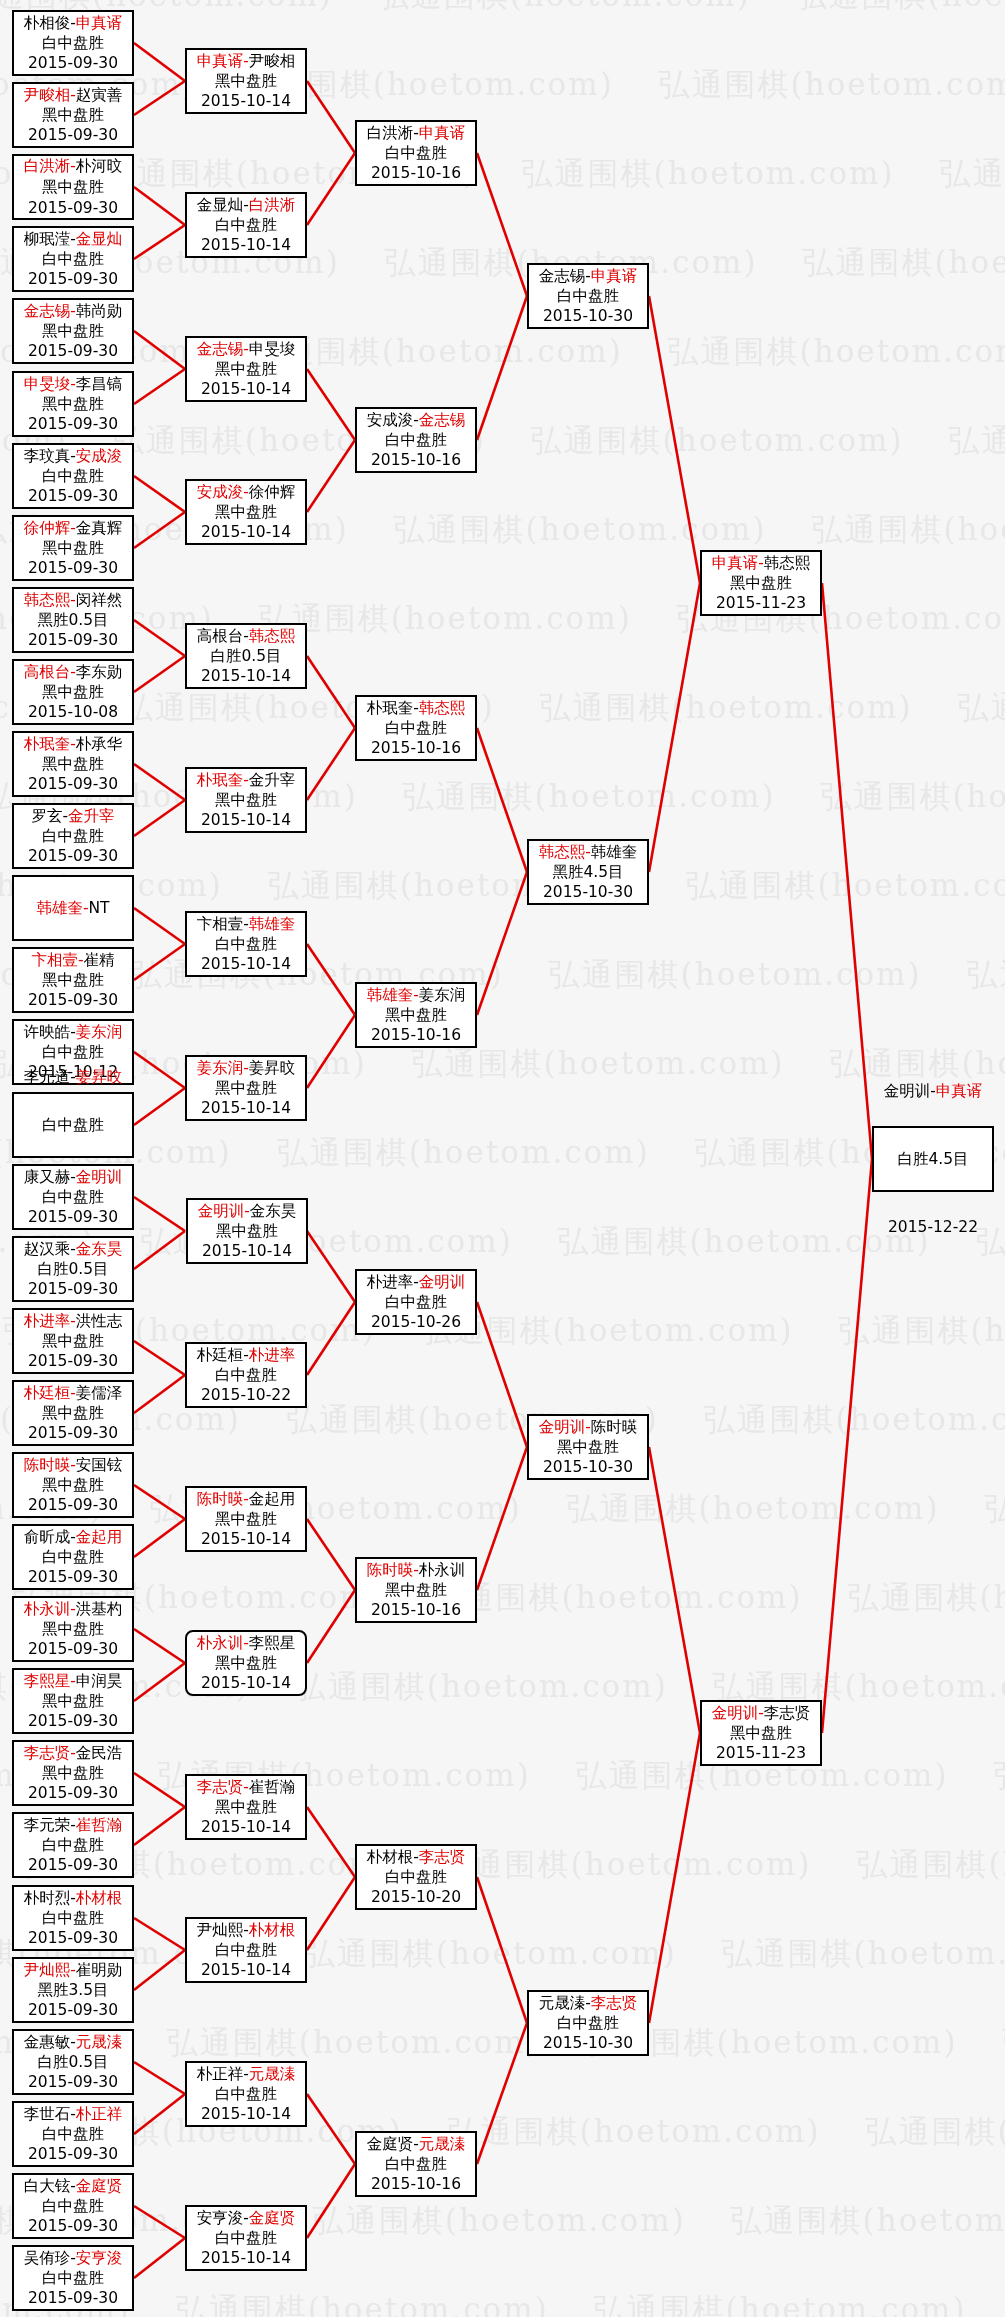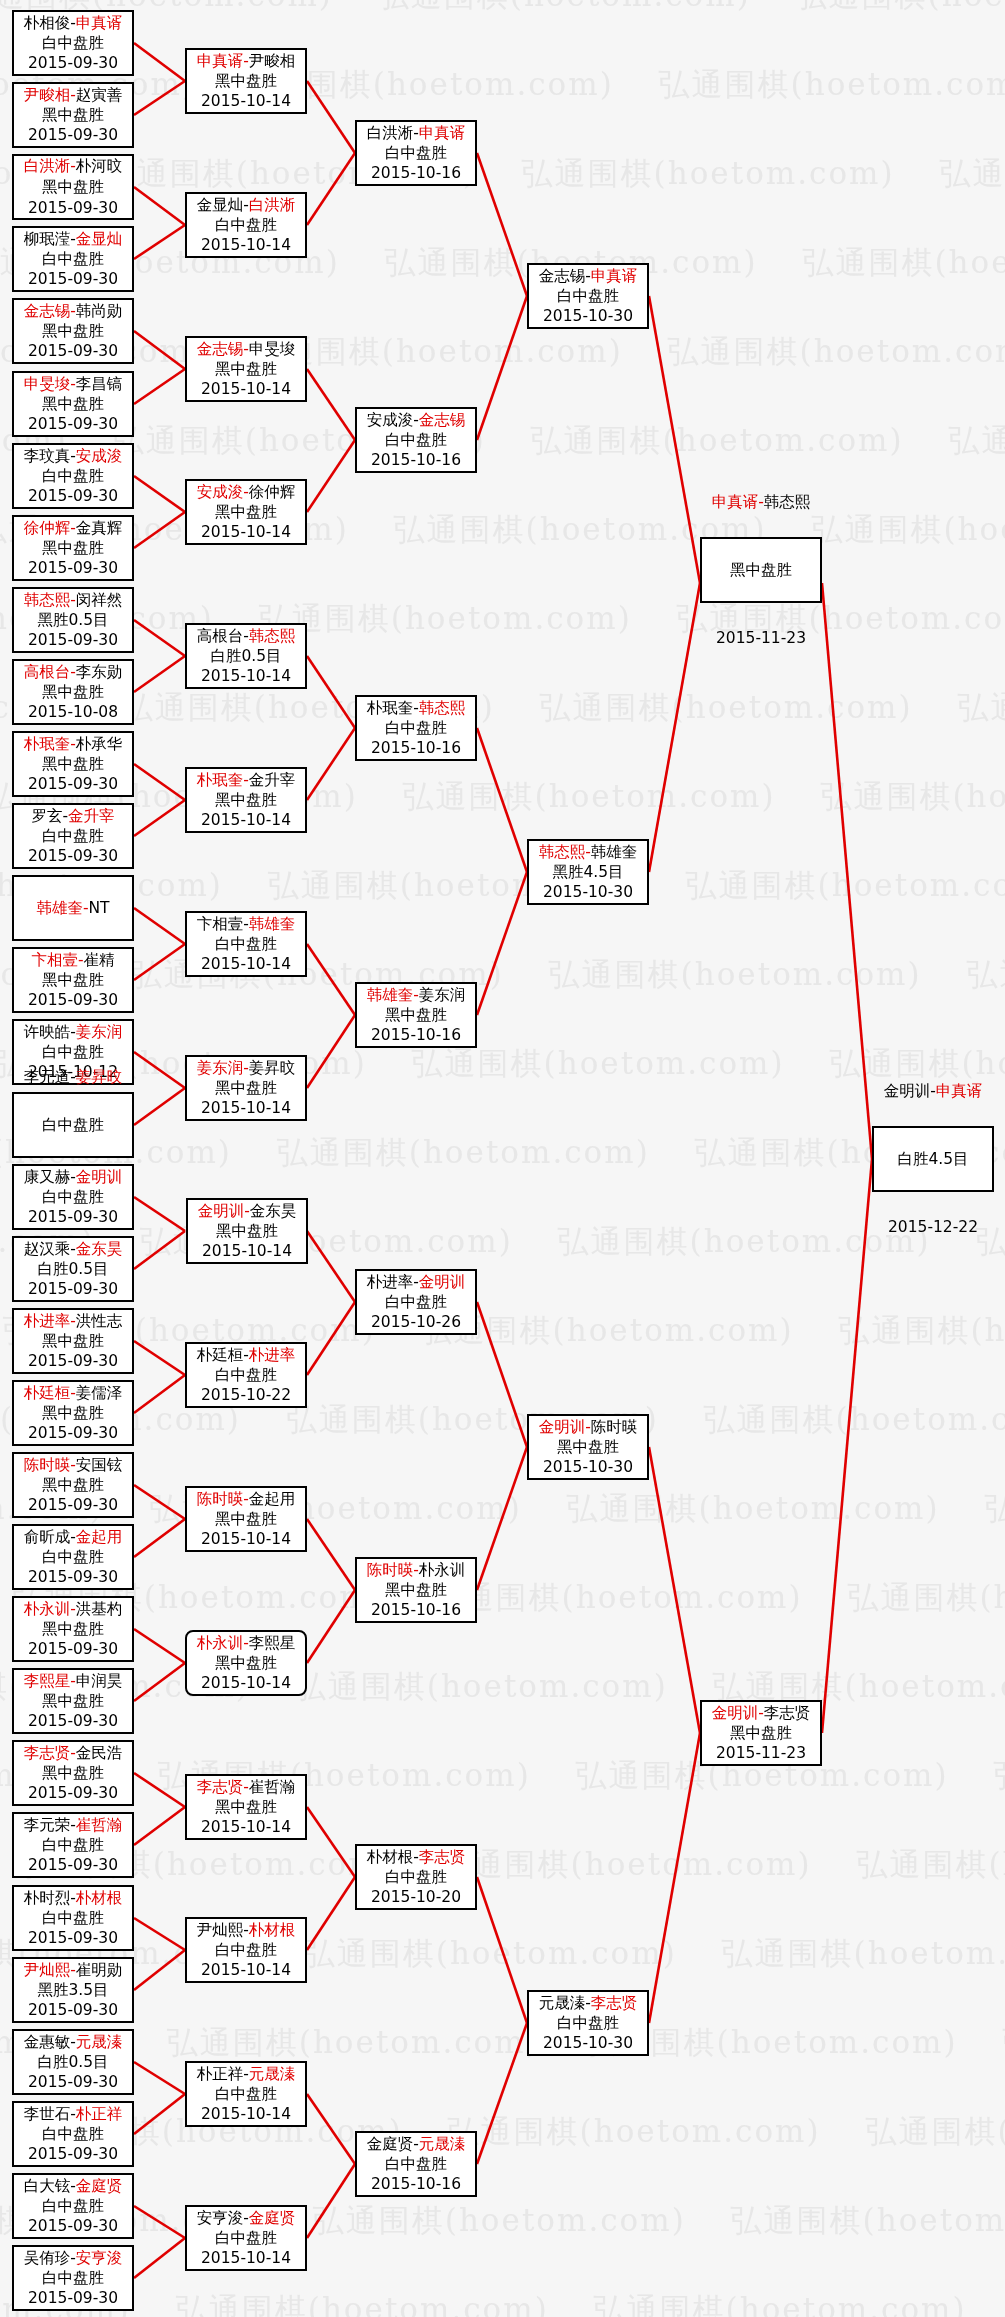--- a/index.html
+++ b/index.html
@@ -420,21 +420,21 @@
     <div class="match-box" style="left: 527px; top: 1414px;">
     <div class="row"><span class="w">金明训</span><span class="w">-</span><span>陈时暎</span></div>
     <div class="row">黑中盘胜</div>
     <div class="row">2015-10-30</div>
   </div>
     <div class="match-box" style="left: 527px; top: 1990px;">
     <div class="row"><span>元晟溱</span><span>-</span><span class="w">李志贤</span></div>
     <div class="row">白中盘胜</div>
     <div class="row">2015-10-30</div>
   </div>
-    <div class="match-box" style="left: 700px; top: 537px; gap: 48px;">
+    <div class="match-box" style="left: 700px; top: 550px;">
     <div class="row"><span class="w">申真谞</span><span class="w">-</span><span>韩态熙</span></div>
     <div class="row">黑中盘胜</div>
     <div class="row">2015-11-23</div>
   </div>
     <div class="match-box" style="left: 700px; top: 1700px;">
     <div class="row"><span class="w">金明训</span><span class="w">-</span><span>李志贤</span></div>
     <div class="row">黑中盘胜</div>
     <div class="row">2015-11-23</div>
   </div>
     <div class="match-box" style="left: 872px; top: 1126px; gap: 48px;">

